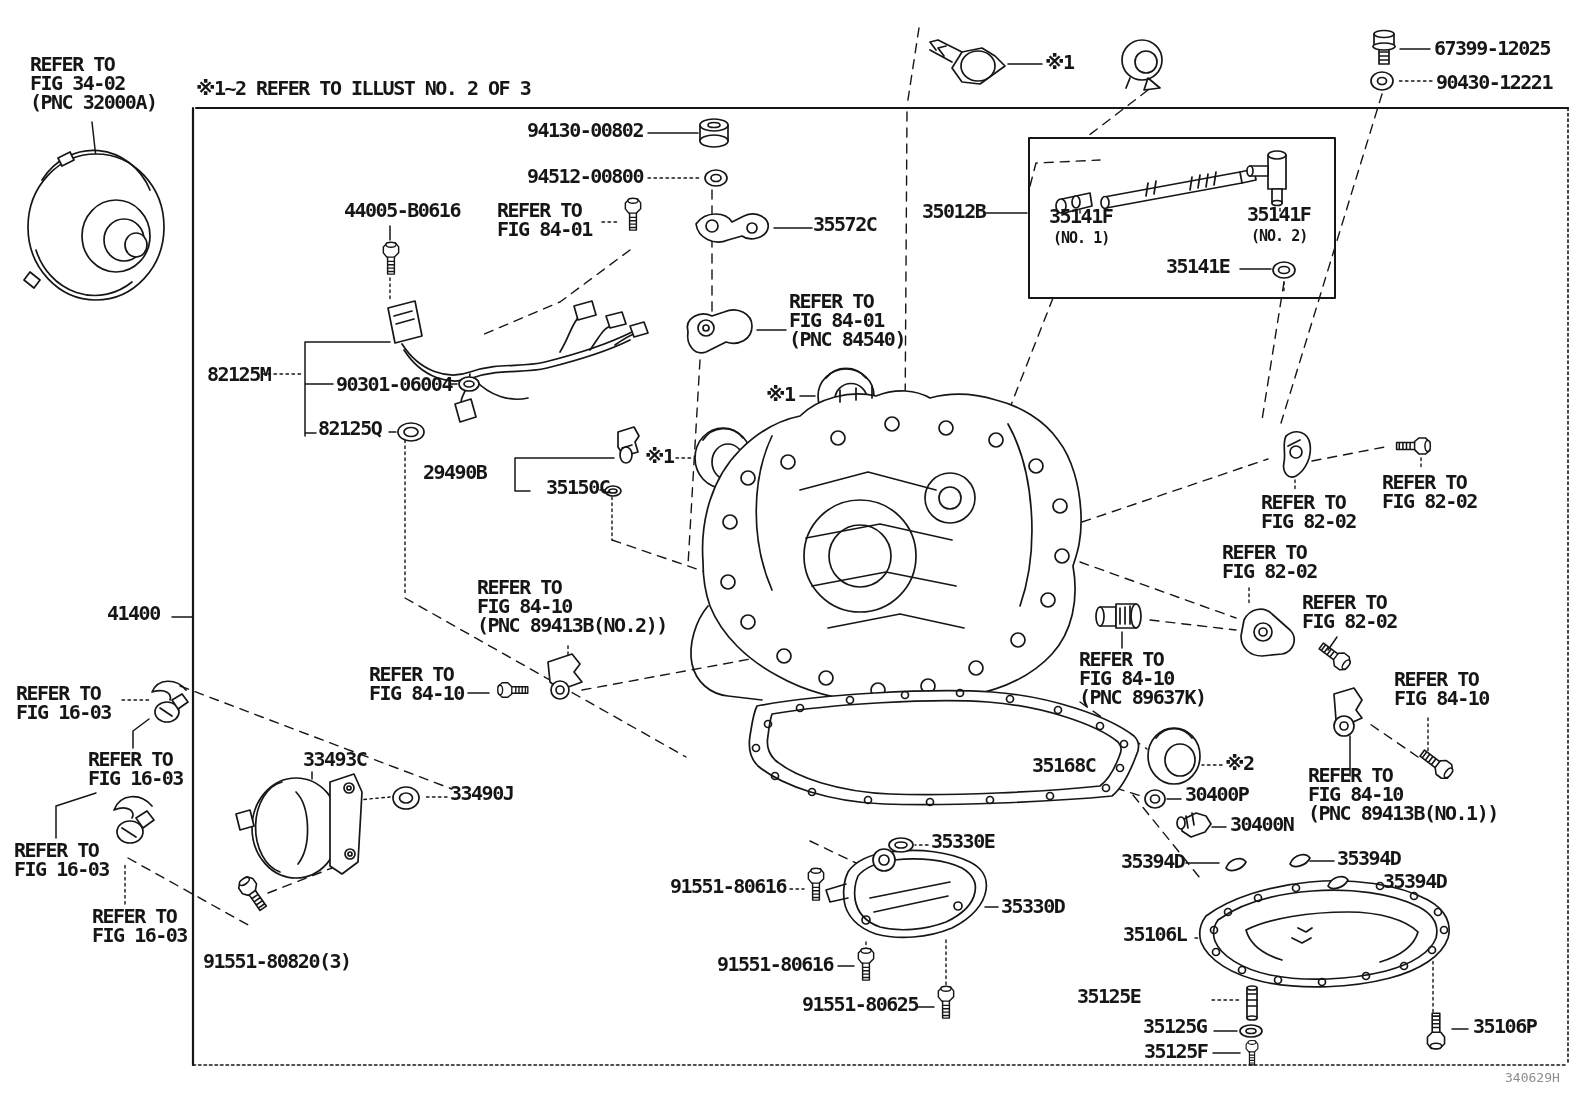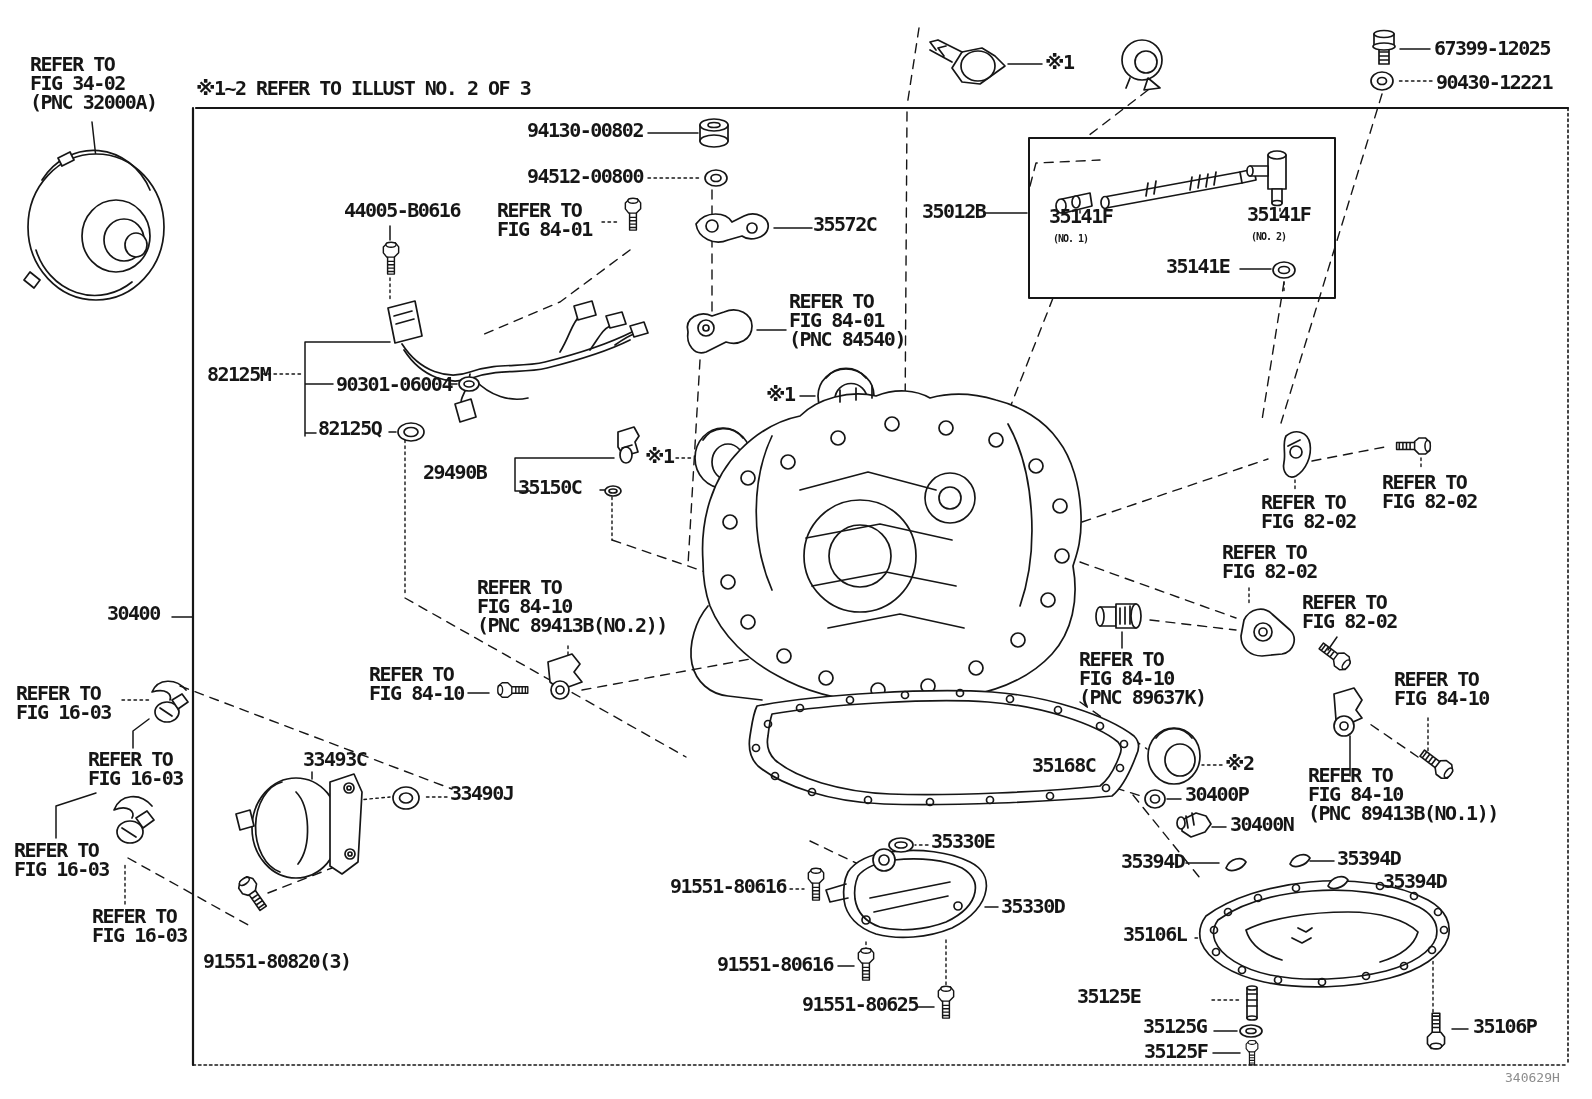--- a/index.html
+++ b/index.html
@@ -1,21 +1,21 @@
 <!DOCTYPE html>
 <html><head>
 <meta charset="utf-8">
 <style>
   html,body{margin:0;padding:0;background:#fff}
   .stage{position:relative;width:1592px;height:1099px;background:#fff;overflow:hidden;
          font-family:"DejaVu Sans Mono","DejaVu Sans",monospace;}
   svg.art{position:absolute;left:0;top:0}
   .lbl{position:absolute;font-weight:700;font-size:20px;line-height:19px;letter-spacing:-1.5px;
        color:#161616;white-space:pre-line;}
-  .lbl.sm{font-size:10px;line-height:15px;letter-spacing:-1px;}
+  .lbl.sm{font-size:15px;line-height:15px;letter-spacing:-1px;}
   .lbl.sheet{color:#8d8d8d;font-weight:400;font-size:13px;letter-spacing:0;}
 </style>
 </head>
 <body>
 
 <div class="stage">
 
 <svg class="art" width="1592" height="1099" viewBox="0 0 1592 1099">
   <g stroke="#161616" fill="none" stroke-width="1.7" stroke-linecap="round" stroke-linejoin="round">
 
@@ -458,27 +458,27 @@
 <div class="lbl" style="left:922px;top:202px">35012B</div>
 <div class="lbl" style="left:1049px;top:207px">35141F</div>
 <div class="lbl sm" style="left:1053px;top:231px">(NO. 1)</div>
 <div class="lbl" style="left:1247px;top:205px">35141F</div>
 <div class="lbl sm" style="left:1251px;top:229px">(NO. 2)</div>
 <div class="lbl" style="left:1166px;top:257px">35141E</div>
 <div class="lbl" style="left:207px;top:365px">82125M</div>
 <div class="lbl" style="left:336px;top:375px">90301-06004</div>
 <div class="lbl" style="left:318px;top:419px">82125Q</div>
 <div class="lbl" style="left:423px;top:463px">29490B</div>
-<div class="lbl" style="left:518px;top:478px">35150C</div>
+<div class="lbl" style="left:546px;top:478px">35150C</div>
 <div class="lbl" style="left:789px;top:292px">REFER TO
 FIG 84-01
 (PNC 84540)</div>
 <div class="lbl" style="left:766px;top:385px">※1</div>
 <div class="lbl" style="left:645px;top:447px">※1</div>
-<div class="lbl" style="left:107px;top:604px">30400</div>
+<div class="lbl" style="left:107px;top:604px">41400</div>
 <div class="lbl" style="left:477px;top:578px">REFER TO
 FIG 84-10
 (PNC 89413B(NO.2))</div>
 <div class="lbl" style="left:369px;top:665px">REFER TO
 FIG 84-10</div>
 <div class="lbl" style="left:16px;top:684px">REFER TO
 FIG 16-03</div>
 <div class="lbl" style="left:88px;top:750px">REFER TO
 FIG 16-03</div>
 <div class="lbl" style="left:14px;top:841px">REFER TO

